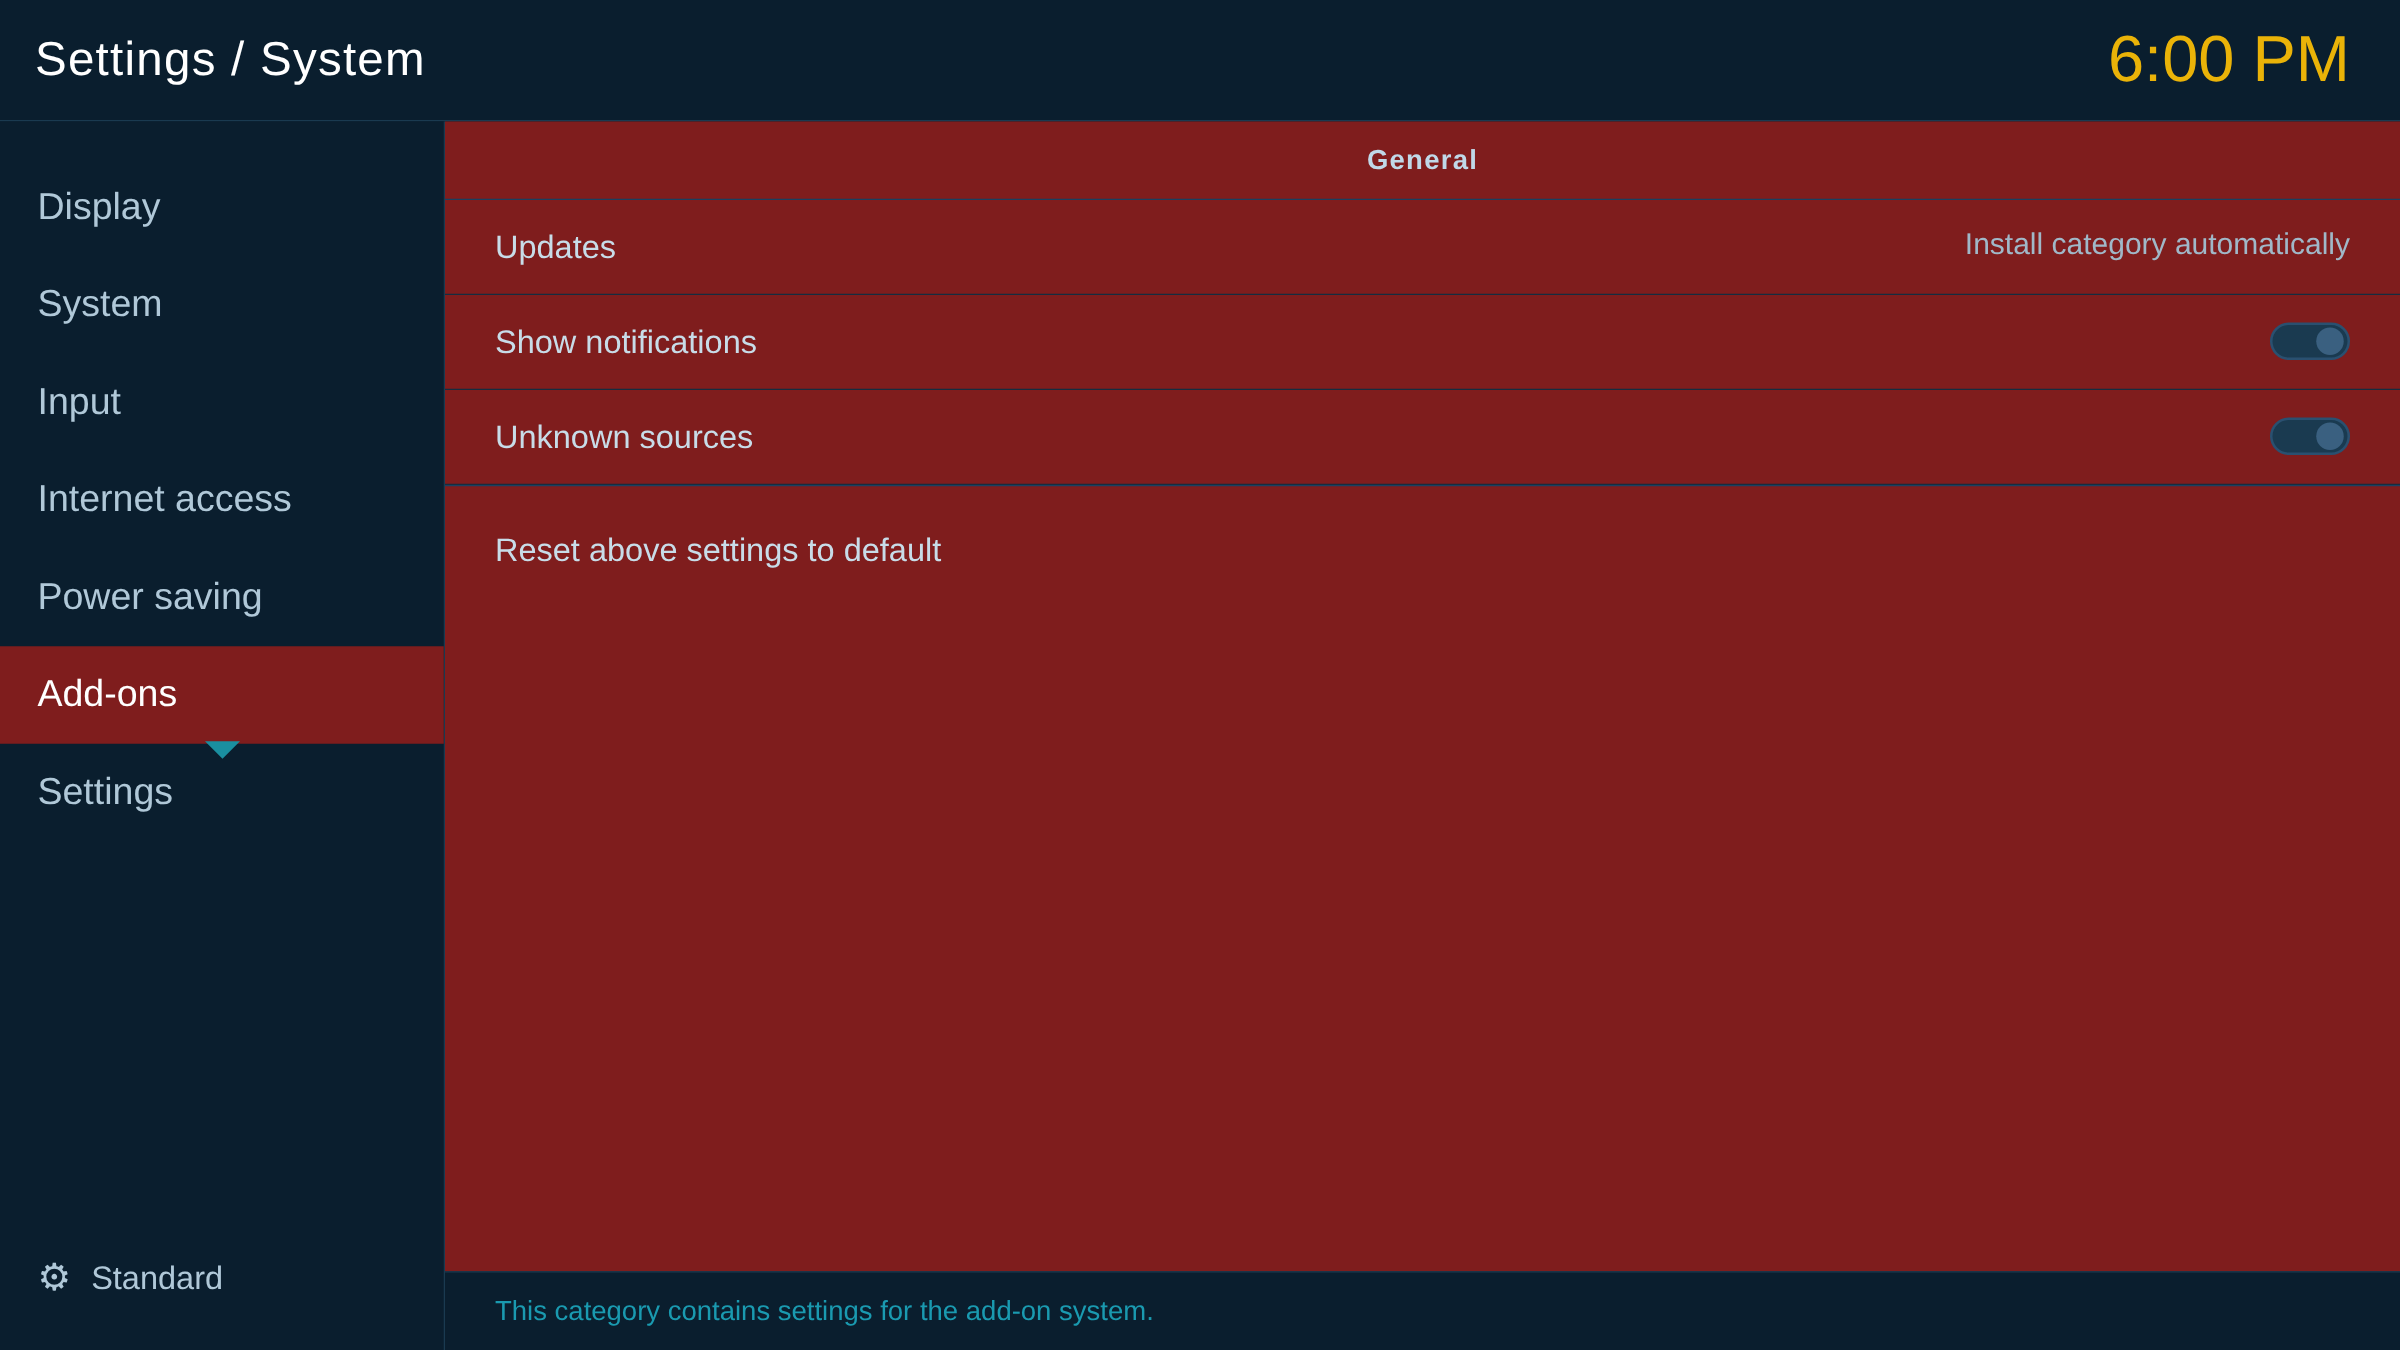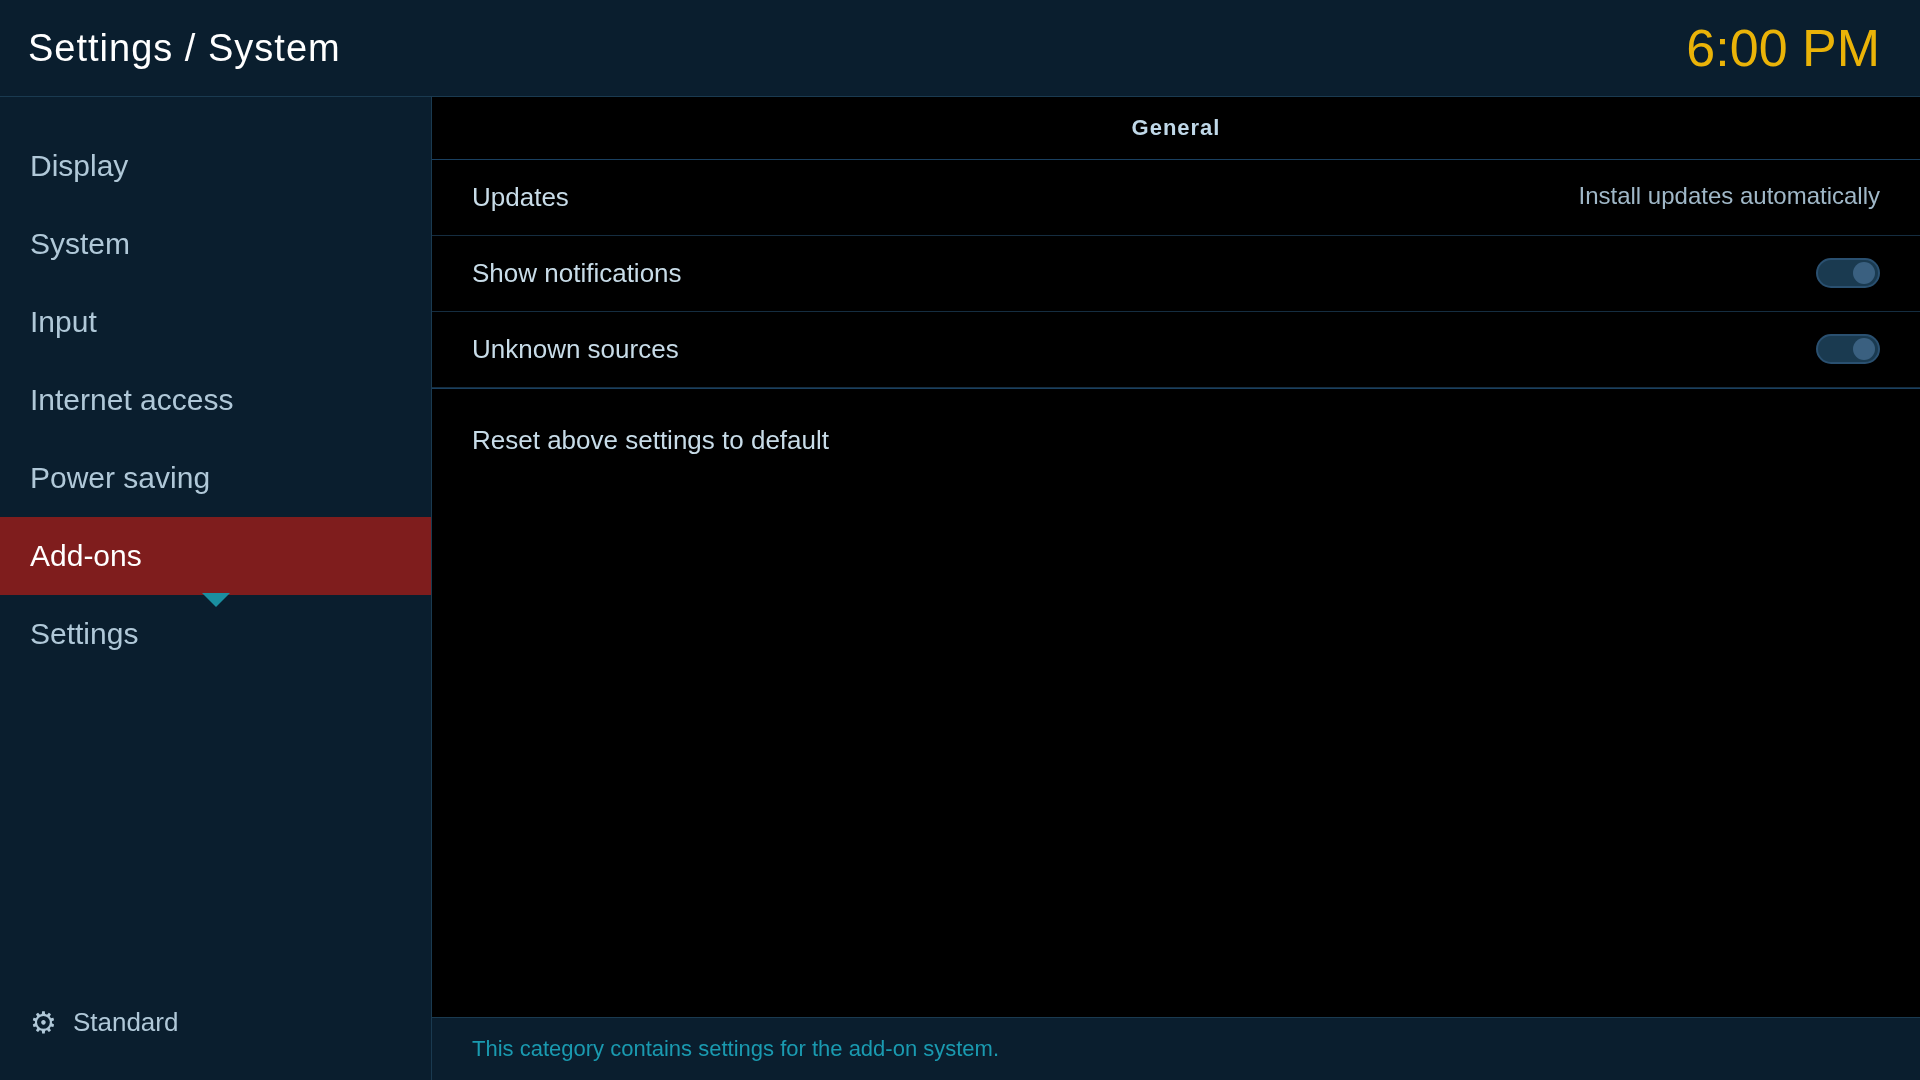--- a/index.html
+++ b/index.html
@@ -39,21 +39,21 @@
     }
 
     .main-content {
       display: flex;
       flex: 1;
       overflow: hidden;
     }
 
     
     .sidebar {
-      width: 432px;
+      width: 356px;
       background: #0a1e2e;
       display: flex;
       flex-direction: column;
       justify-content: space-between;
       padding-bottom: 20px;
       border-right: 1px solid #1a3a50;
     }
 
     .sidebar-nav {
       display: flex;
@@ -104,21 +104,21 @@
       font-size: 26px;
       color: #b0c8d8;
       font-weight: 300;
     }
 
     
     .right-panel {
       flex: 1;
       display: flex;
       flex-direction: column;
-      background: #000000;
+      background: #7f1d1d;
     }
 
     .panel-content {
       flex: 1;
       padding: 0;
     }
 
     .section-header {
       text-align: center;
       padding: 18px 40px;
@@ -234,21 +234,21 @@
       <span class="sidebar-standard-label">Standard</span>
     </div>
   </div>
 
   <div class="right-panel">
     <div class="panel-content">
       <div class="section-header">General</div>
 
       <div class="settings-row">
         <span class="settings-row-label">Updates</span>
-        <span class="settings-row-value">Install updates automatically</span>
+        <span class="settings-row-value">Install category automatically</span>
       </div>
 
       <div class="settings-row">
         <span class="settings-row-label">Show notifications</span>
         <div class="toggle">
           <div class="toggle-knob"></div>
         </div>
       </div>
 
       <div class="settings-row">

